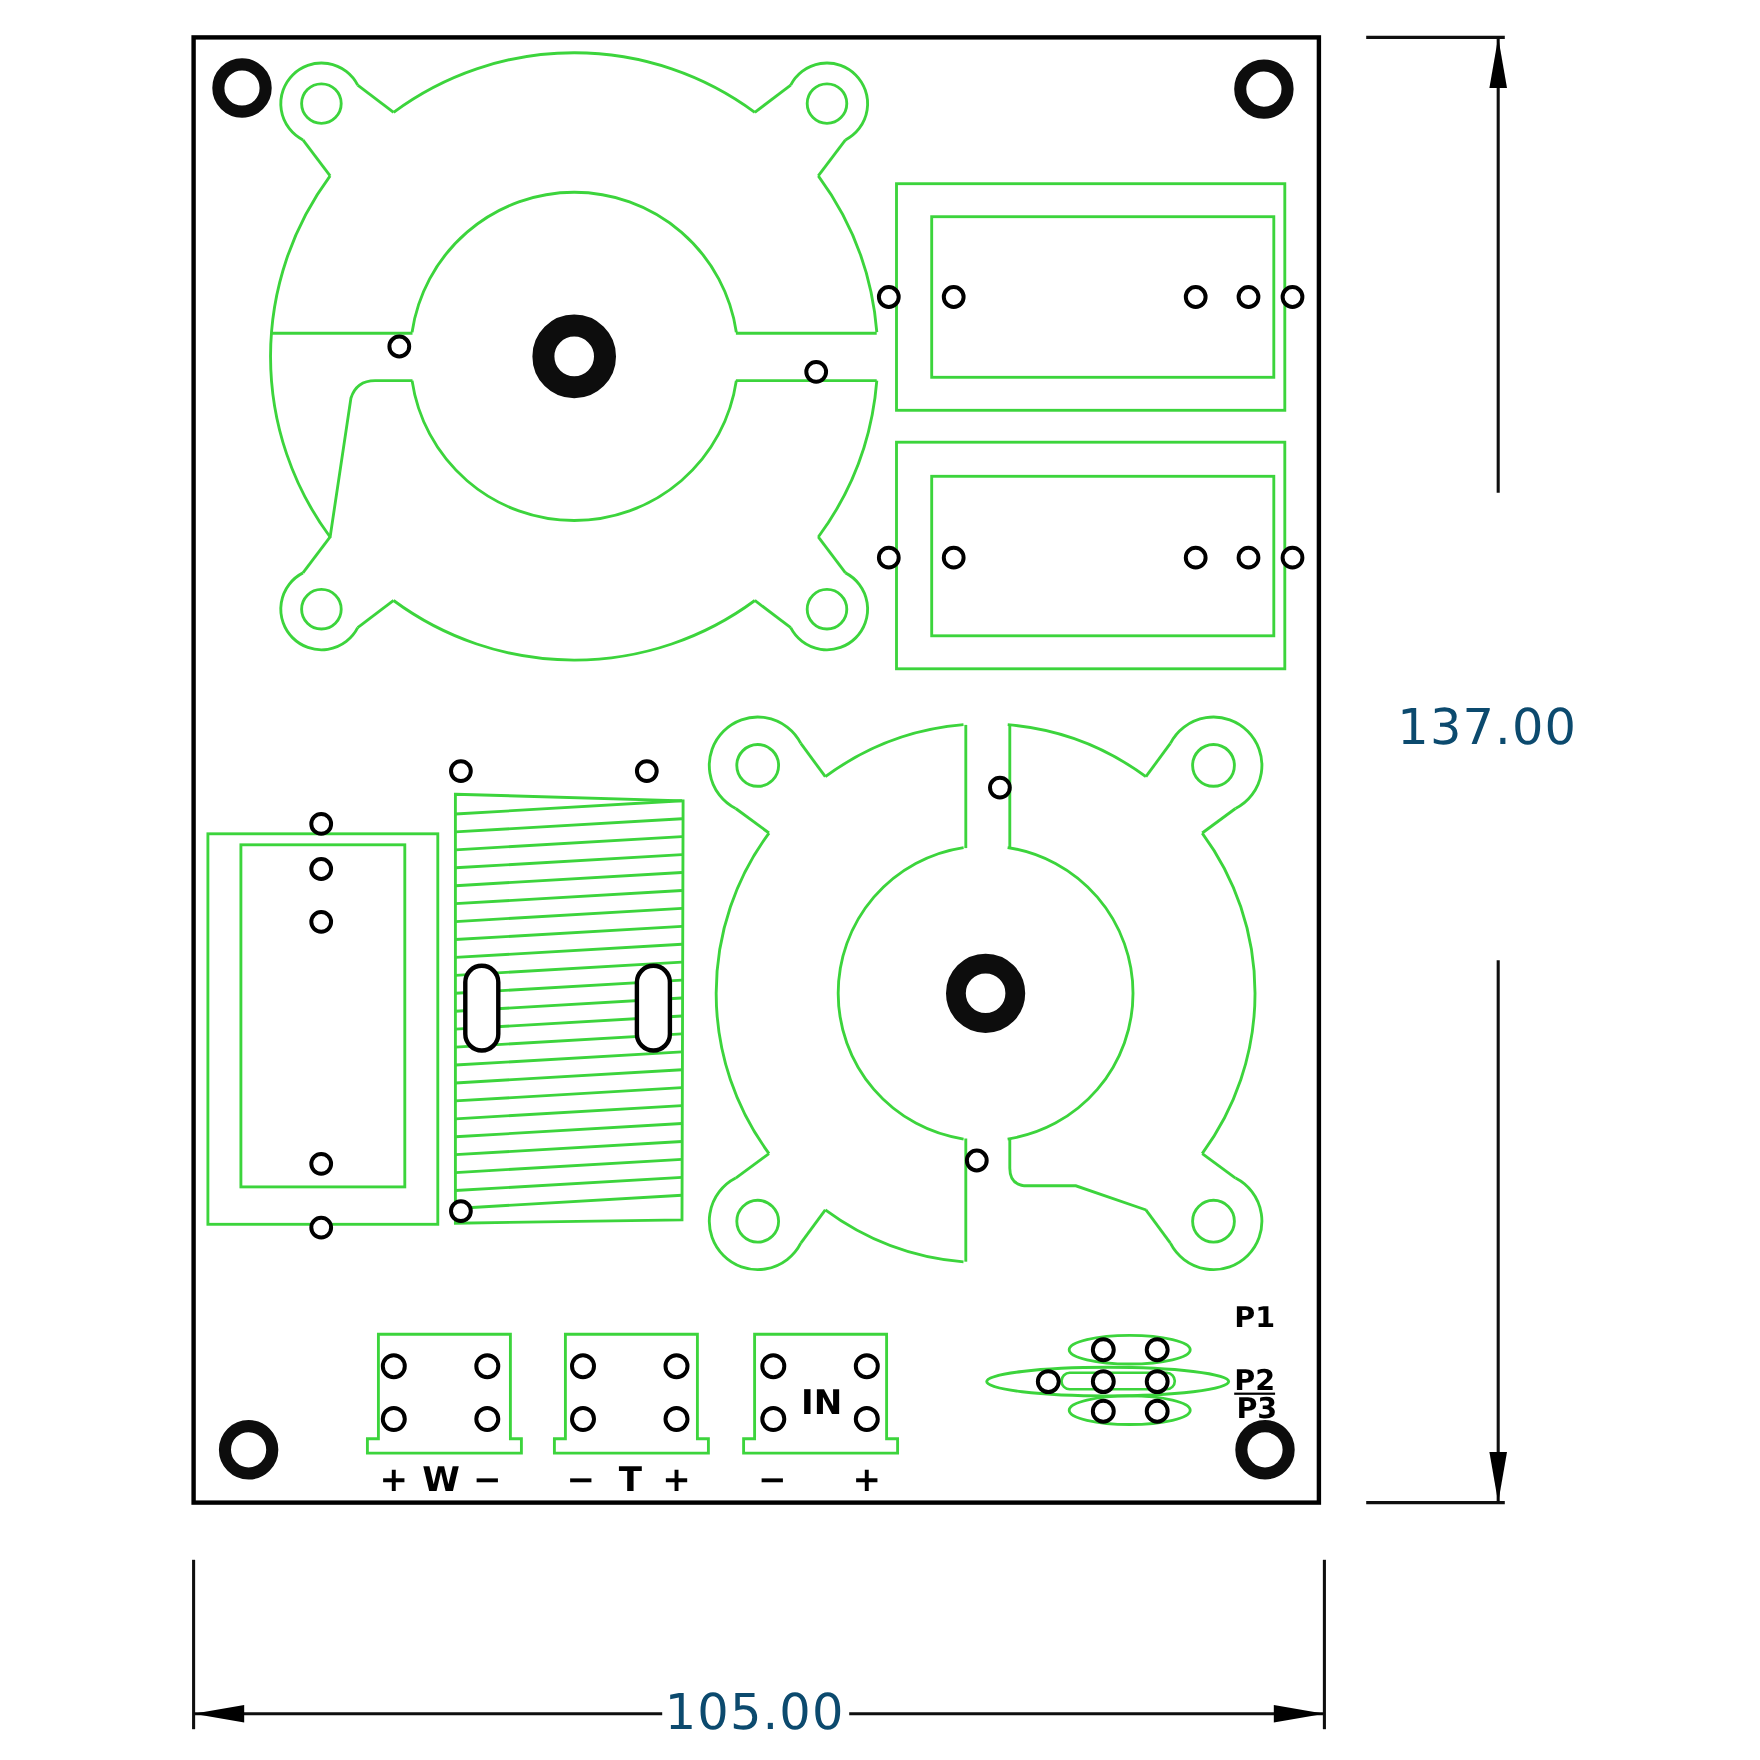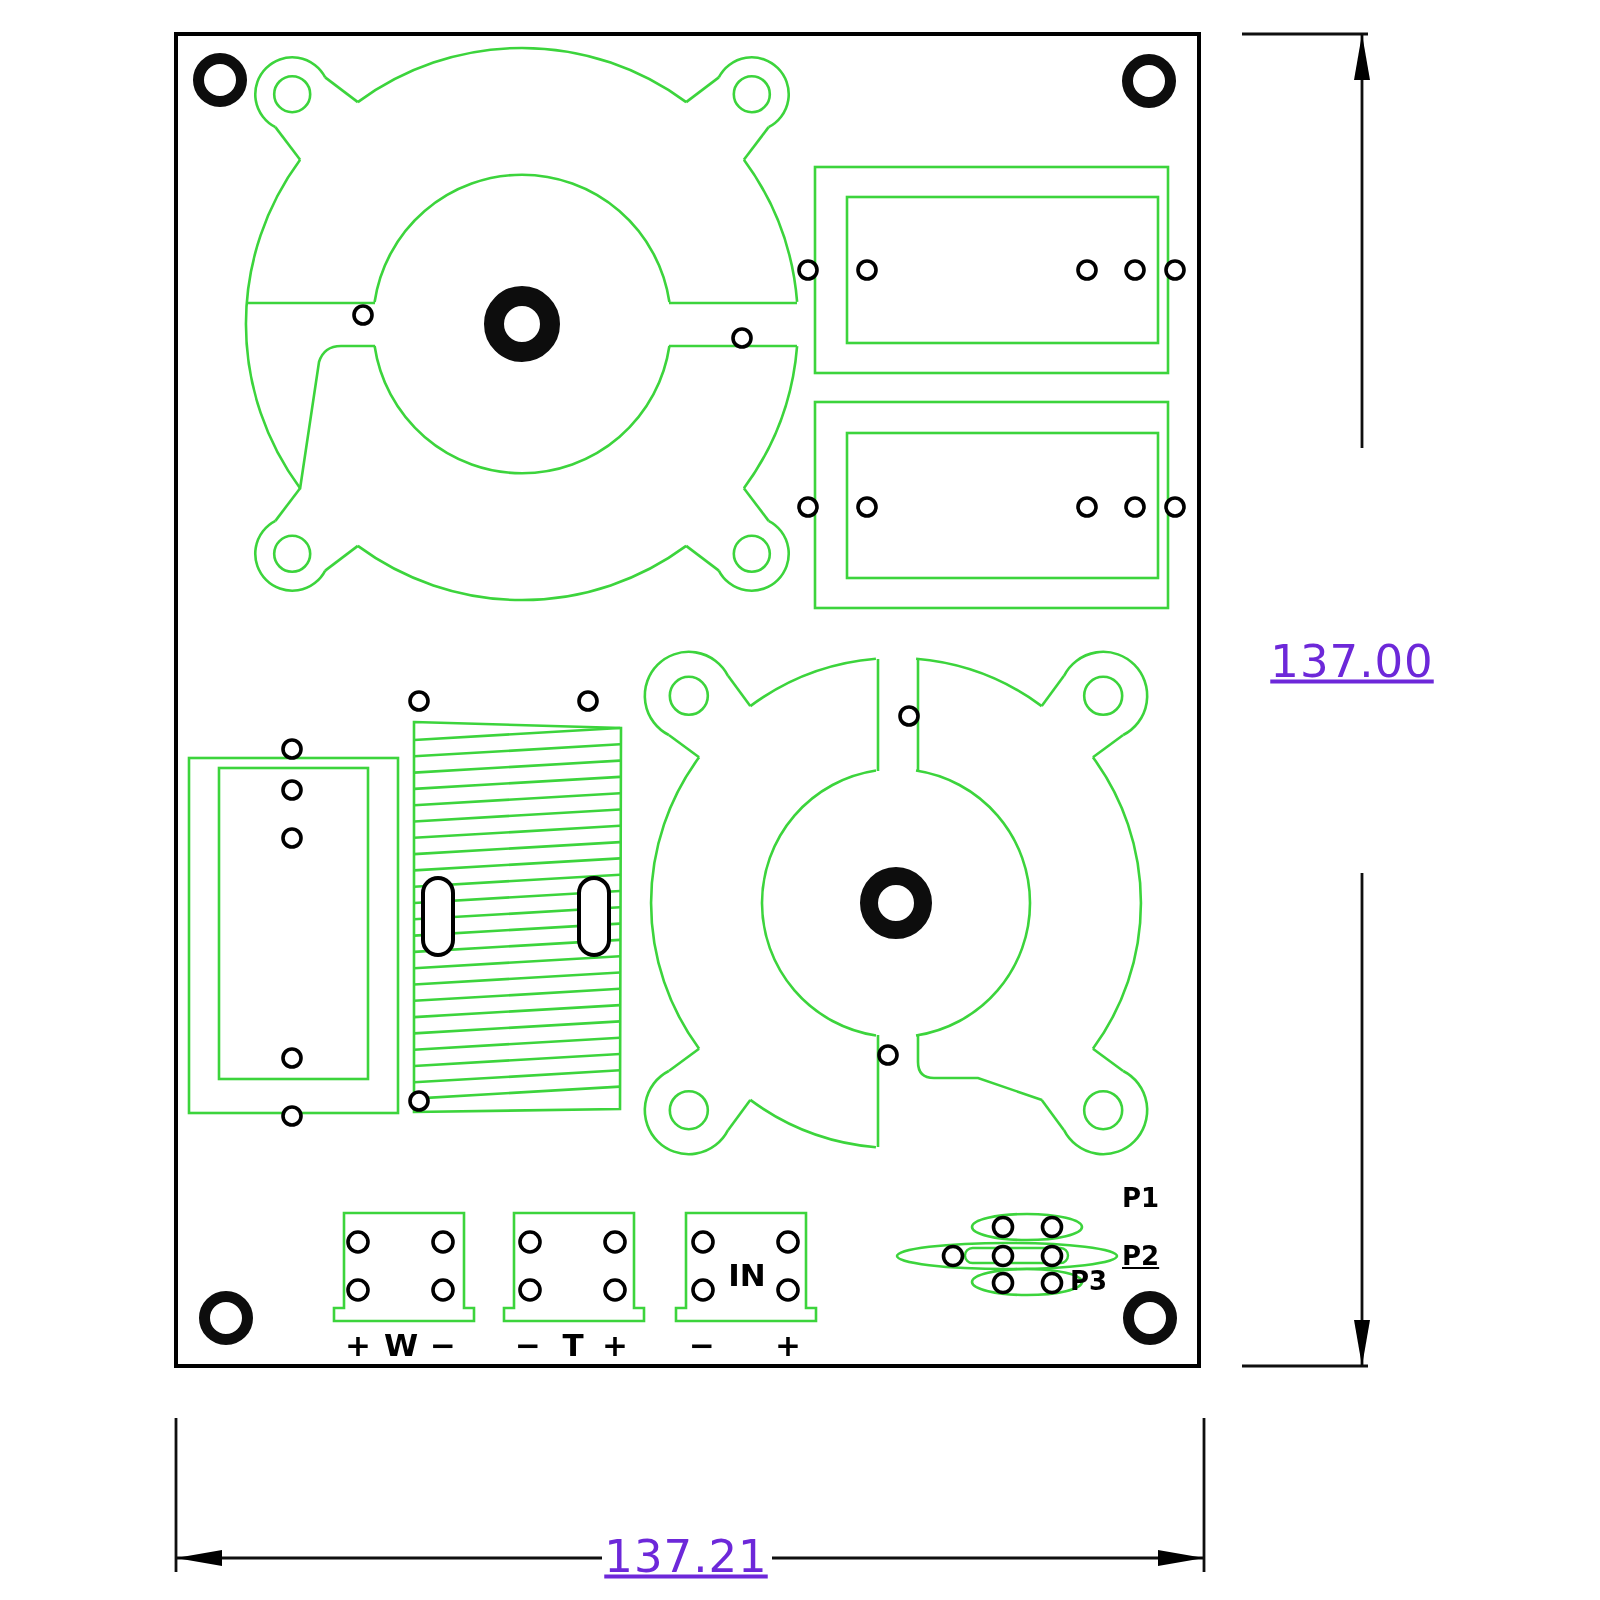--- a/index.html
+++ b/index.html
@@ -1,21 +1,21 @@
 <!DOCTYPE html>
 <html><head>
 <meta charset="utf-8">
 <style>
   html,body{margin:0;padding:0;background:#ffffff;}
   .canvas{position:relative;width:1600px;height:1600px;background:#ffffff;
           font-family:"DejaVu Sans",sans-serif;overflow:hidden;}
   #drawing-svg{position:absolute;left:0;top:0;}
   .overlay-label{position:absolute;transform:translate(-50%,-50%);
                  white-space:nowrap;color:#141414;}
-  .dim-text{font-size:45px;letter-spacing:1px;color:#6d28d9;text-decoration:underline;}
+  .dim-text{font-size:45px;letter-spacing:1px;color:#0c4a6e;}
   .term-char{font-size:31px;font-weight:bold;color:#000;}
   .p-label{font-size:26px;font-weight:bold;color:#000;transform:translate(0,-50%);}
 </style>
 </head>
 <body>
 
 <div class="canvas">
   <svg id="drawing-svg" width="1600" height="1600" viewBox="0 0 1600 1600">
       <rect x="176" y="34" width="1023" height="1332" fill="none" stroke="#000" stroke-width="4"></rect>
       <circle cx="220" cy="80" r="21.5" fill="none" stroke="#0d0d0d" stroke-width="11"></circle>
@@ -166,25 +166,25 @@
       <polygon points="1362,1366 1354,1320 1370,1320" fill="#000"></polygon>
       <line x1="176" y1="1418" x2="176" y2="1572" stroke="#0f0f0f" stroke-width="2.8" fill="none"></line>
       <line x1="1204" y1="1418" x2="1204" y2="1572" stroke="#0f0f0f" stroke-width="2.8" fill="none"></line>
       <line x1="176" y1="1558" x2="602" y2="1558" stroke="#0f0f0f" stroke-width="2.8" fill="none"></line>
       <line x1="772" y1="1558" x2="1204" y2="1558" stroke="#0f0f0f" stroke-width="2.8" fill="none"></line>
       <polygon points="176,1558 222,1550 222,1566" fill="#000"></polygon>
       <polygon points="1204,1558 1158,1550 1158,1566" fill="#000"></polygon>
     </svg>
 
   <div class="overlay-label dim-text" style="left: 1352px; top: 661px;">137.00</div>
-  <div class="overlay-label dim-text" style="left: 686px; top: 1556px;">137.21</div>
+  <div class="overlay-label dim-text" style="left: 686px; top: 1556px;">105.00</div>
 
   <div class="overlay-label p-label" style="left: 1122px; top: 1198px;">P1</div>
   <div class="overlay-label p-label" style="left: 1122px; top: 1256px; text-decoration: underline;">P2</div>
-  <div class="overlay-label p-label" style="left: 1070px; top: 1281px;">P3</div>
+  <div class="overlay-label p-label" style="left: 1124px; top: 1281px;">P3</div>
 
   <div class="overlay-label term-char" style="left: 358px; top: 1345px;">+</div>
   <div class="overlay-label term-char" style="left: 401px; top: 1345px;">W</div>
   <div class="overlay-label term-char" style="left: 443px; top: 1345px;">−</div>
 
   <div class="overlay-label term-char" style="left: 528px; top: 1345px;">−</div>
   <div class="overlay-label term-char" style="left: 573px; top: 1345px;">T</div>
   <div class="overlay-label term-char" style="left: 615px; top: 1345px;">+</div>
 
   <div class="overlay-label term-char" style="left: 702px; top: 1345px;">−</div>

